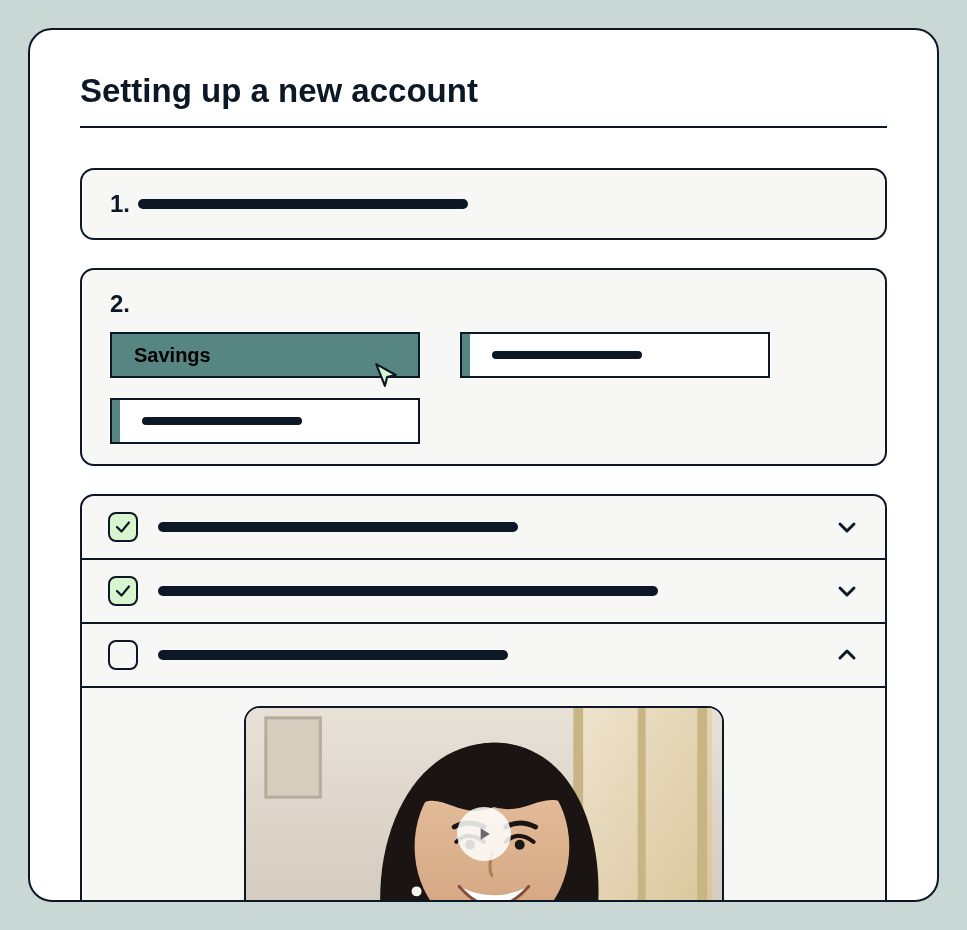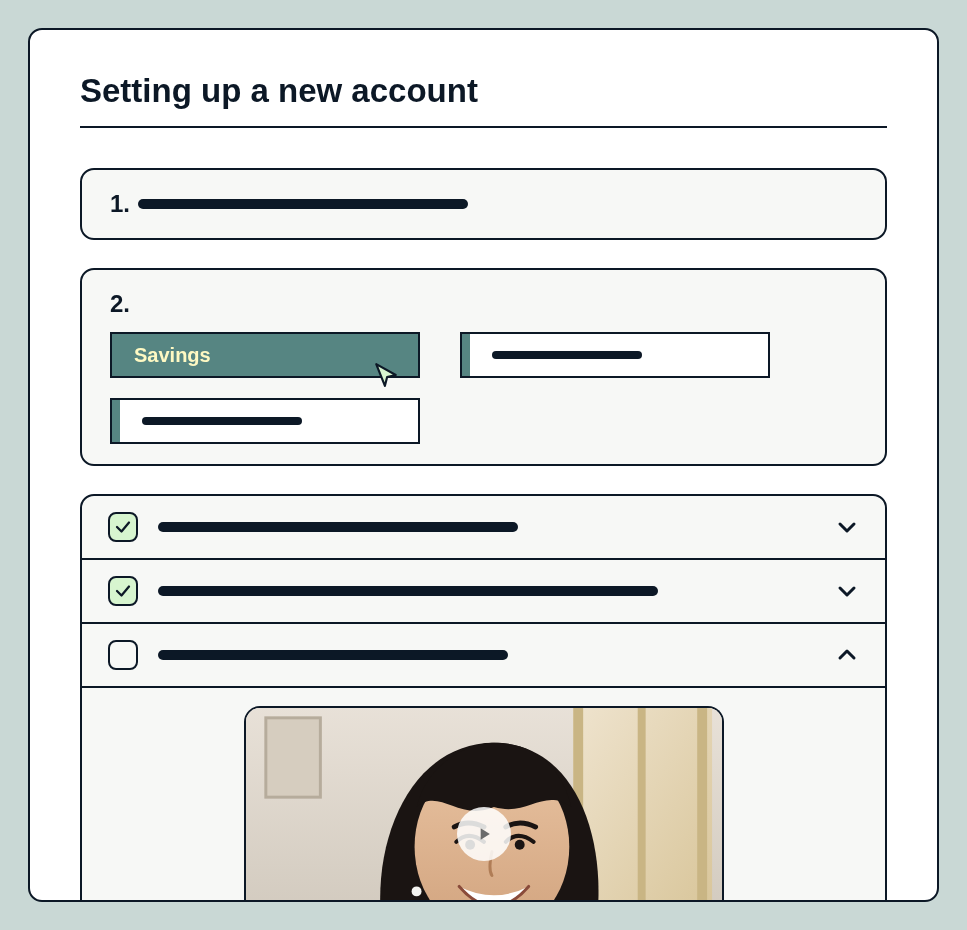--- a/index.html
+++ b/index.html
@@ -12,21 +12,21 @@
     overflow:hidden;
   }
   .stage {
     position:relative;
     width:967px; height:930px;
     padding:28px;
   }
   .card {
     background:#fff;
     border:2.5px solid #0c1826;
-    border-radius:14px;
+    border-radius:24px;
     width:100%; height:100%;
     overflow:hidden;
     position:relative;
   }
   .inner {
     padding:42px 50px 0 50px;
   }
   .title {
     font-size:33px;
     font-weight:700;
@@ -72,21 +72,21 @@
     cursor:pointer;
   }
   .opt .lead {
     width:8px; height:100%; background:#568582;
   }
   .opt .text-ph {
     margin-left:22px; height:8px; border-radius:5px; background:#0c1826;
   }
   .opt.selected { background:#568582; }
   .opt .lbl {
-    margin-left:22px; color:#fef9c3; font-size:20px; font-weight:700;
+    margin-left:22px; color:#000000; font-size:20px; font-weight:700;
   }
 
   .cursor {
     position:absolute; pointer-events:none;
   }
 
   .check-panel {
     border:2.5px solid #0c1826;
     border-radius:14px 14px 0 0;
     background:#f7f8f6;

